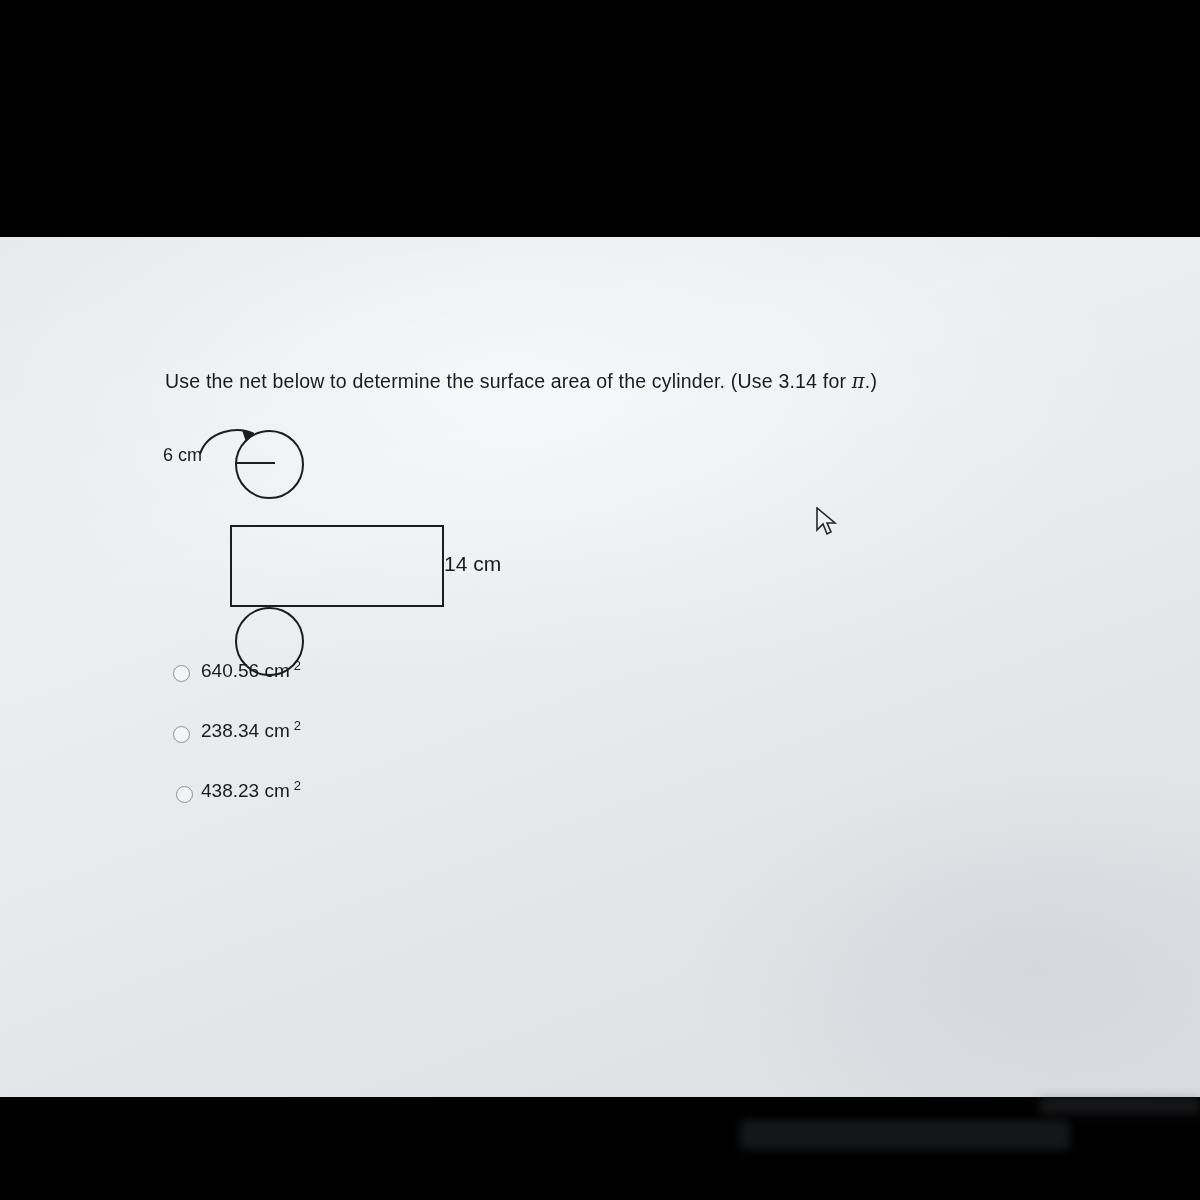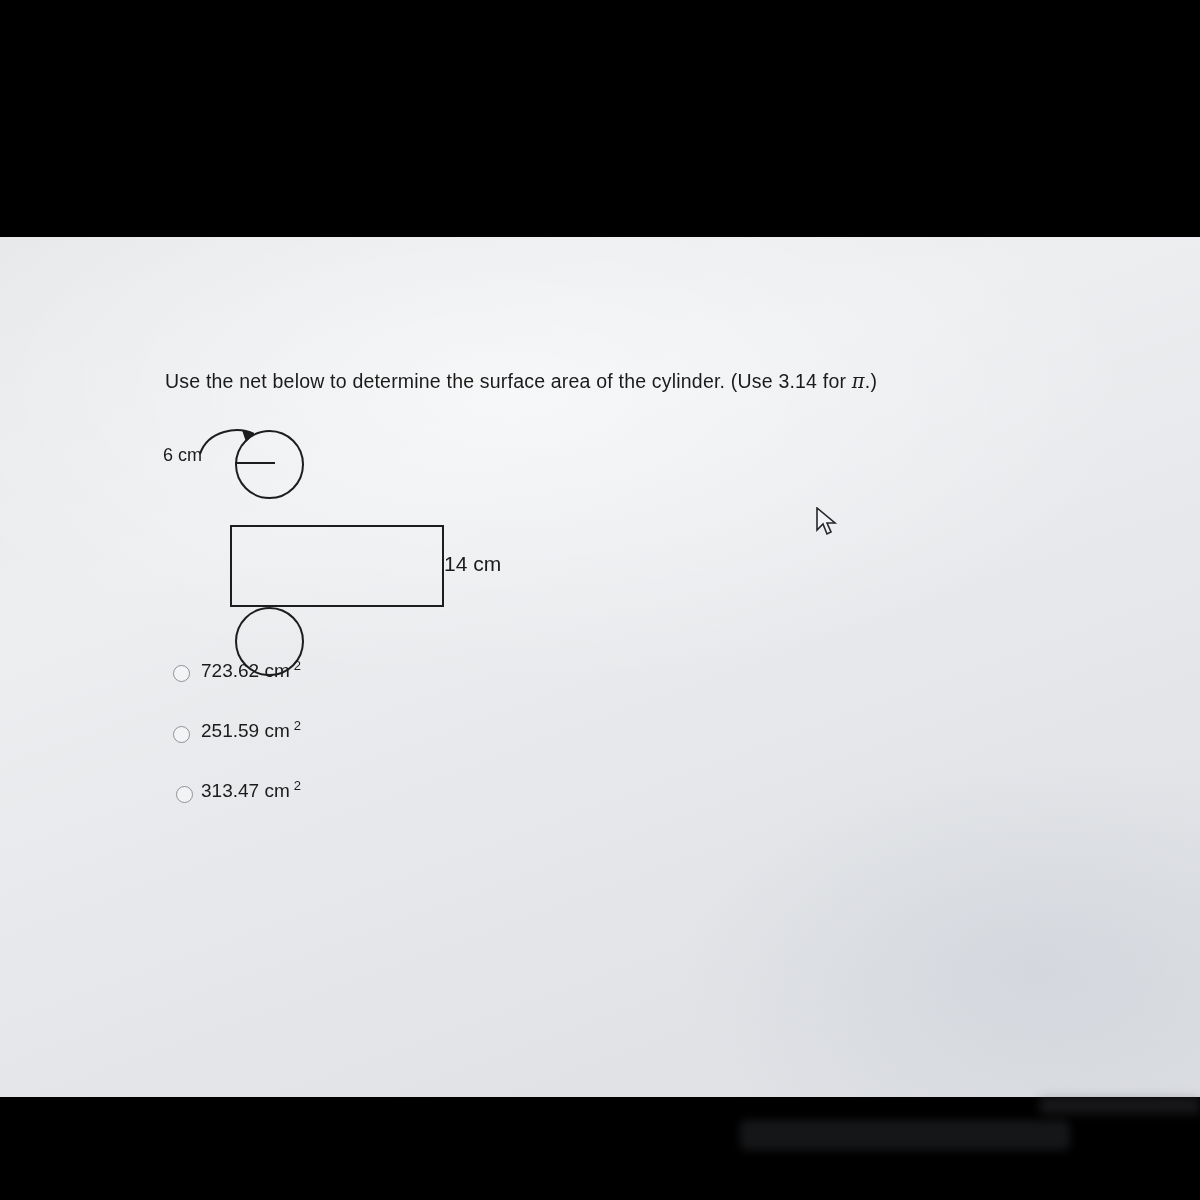--- a/index.html
+++ b/index.html
@@ -232,32 +232,32 @@
           <path d="M56,10 L44,6 L48,18 Z" fill="#1d1d1d"></path>
         </svg>
         <div class="label-6cm">6 cm</div>
         <div class="label-14cm">14 cm</div>
       </div>
 
       <div class="choices">
 
         <div class="choice">
           <span class="radio"></span>
-          <span class="choice-label"><span>723.62 cm</span><sup>2</sup></span>
+          <span class="choice-label"><span>640.56 cm</span><sup>2</sup></span>
         </div>
 
         <div class="choice">
           <span class="radio"></span>
-          <span class="choice-label"><span>251.59 cm</span><sup>2</sup></span>
+          <span class="choice-label"><span>238.34 cm</span><sup>2</sup></span>
         </div>
 
 
         <div class="choice">
           <span class="radio"></span>
-          <span class="choice-label"><span>313.47 cm</span><sup>2</sup></span>
+          <span class="choice-label"><span>438.23 cm</span><sup>2</sup></span>
         </div>
 
       </div>
 
       <svg class="cursor" viewBox="0 0 24 30">
         <path d="M2,1 L2,23 L8,17 L12,27 L16,25 L12,16 L20,16 Z" fill="#f2f3f5" stroke="#24262a" stroke-width="1.6"></path>
       </svg>
 
     </div>
 

